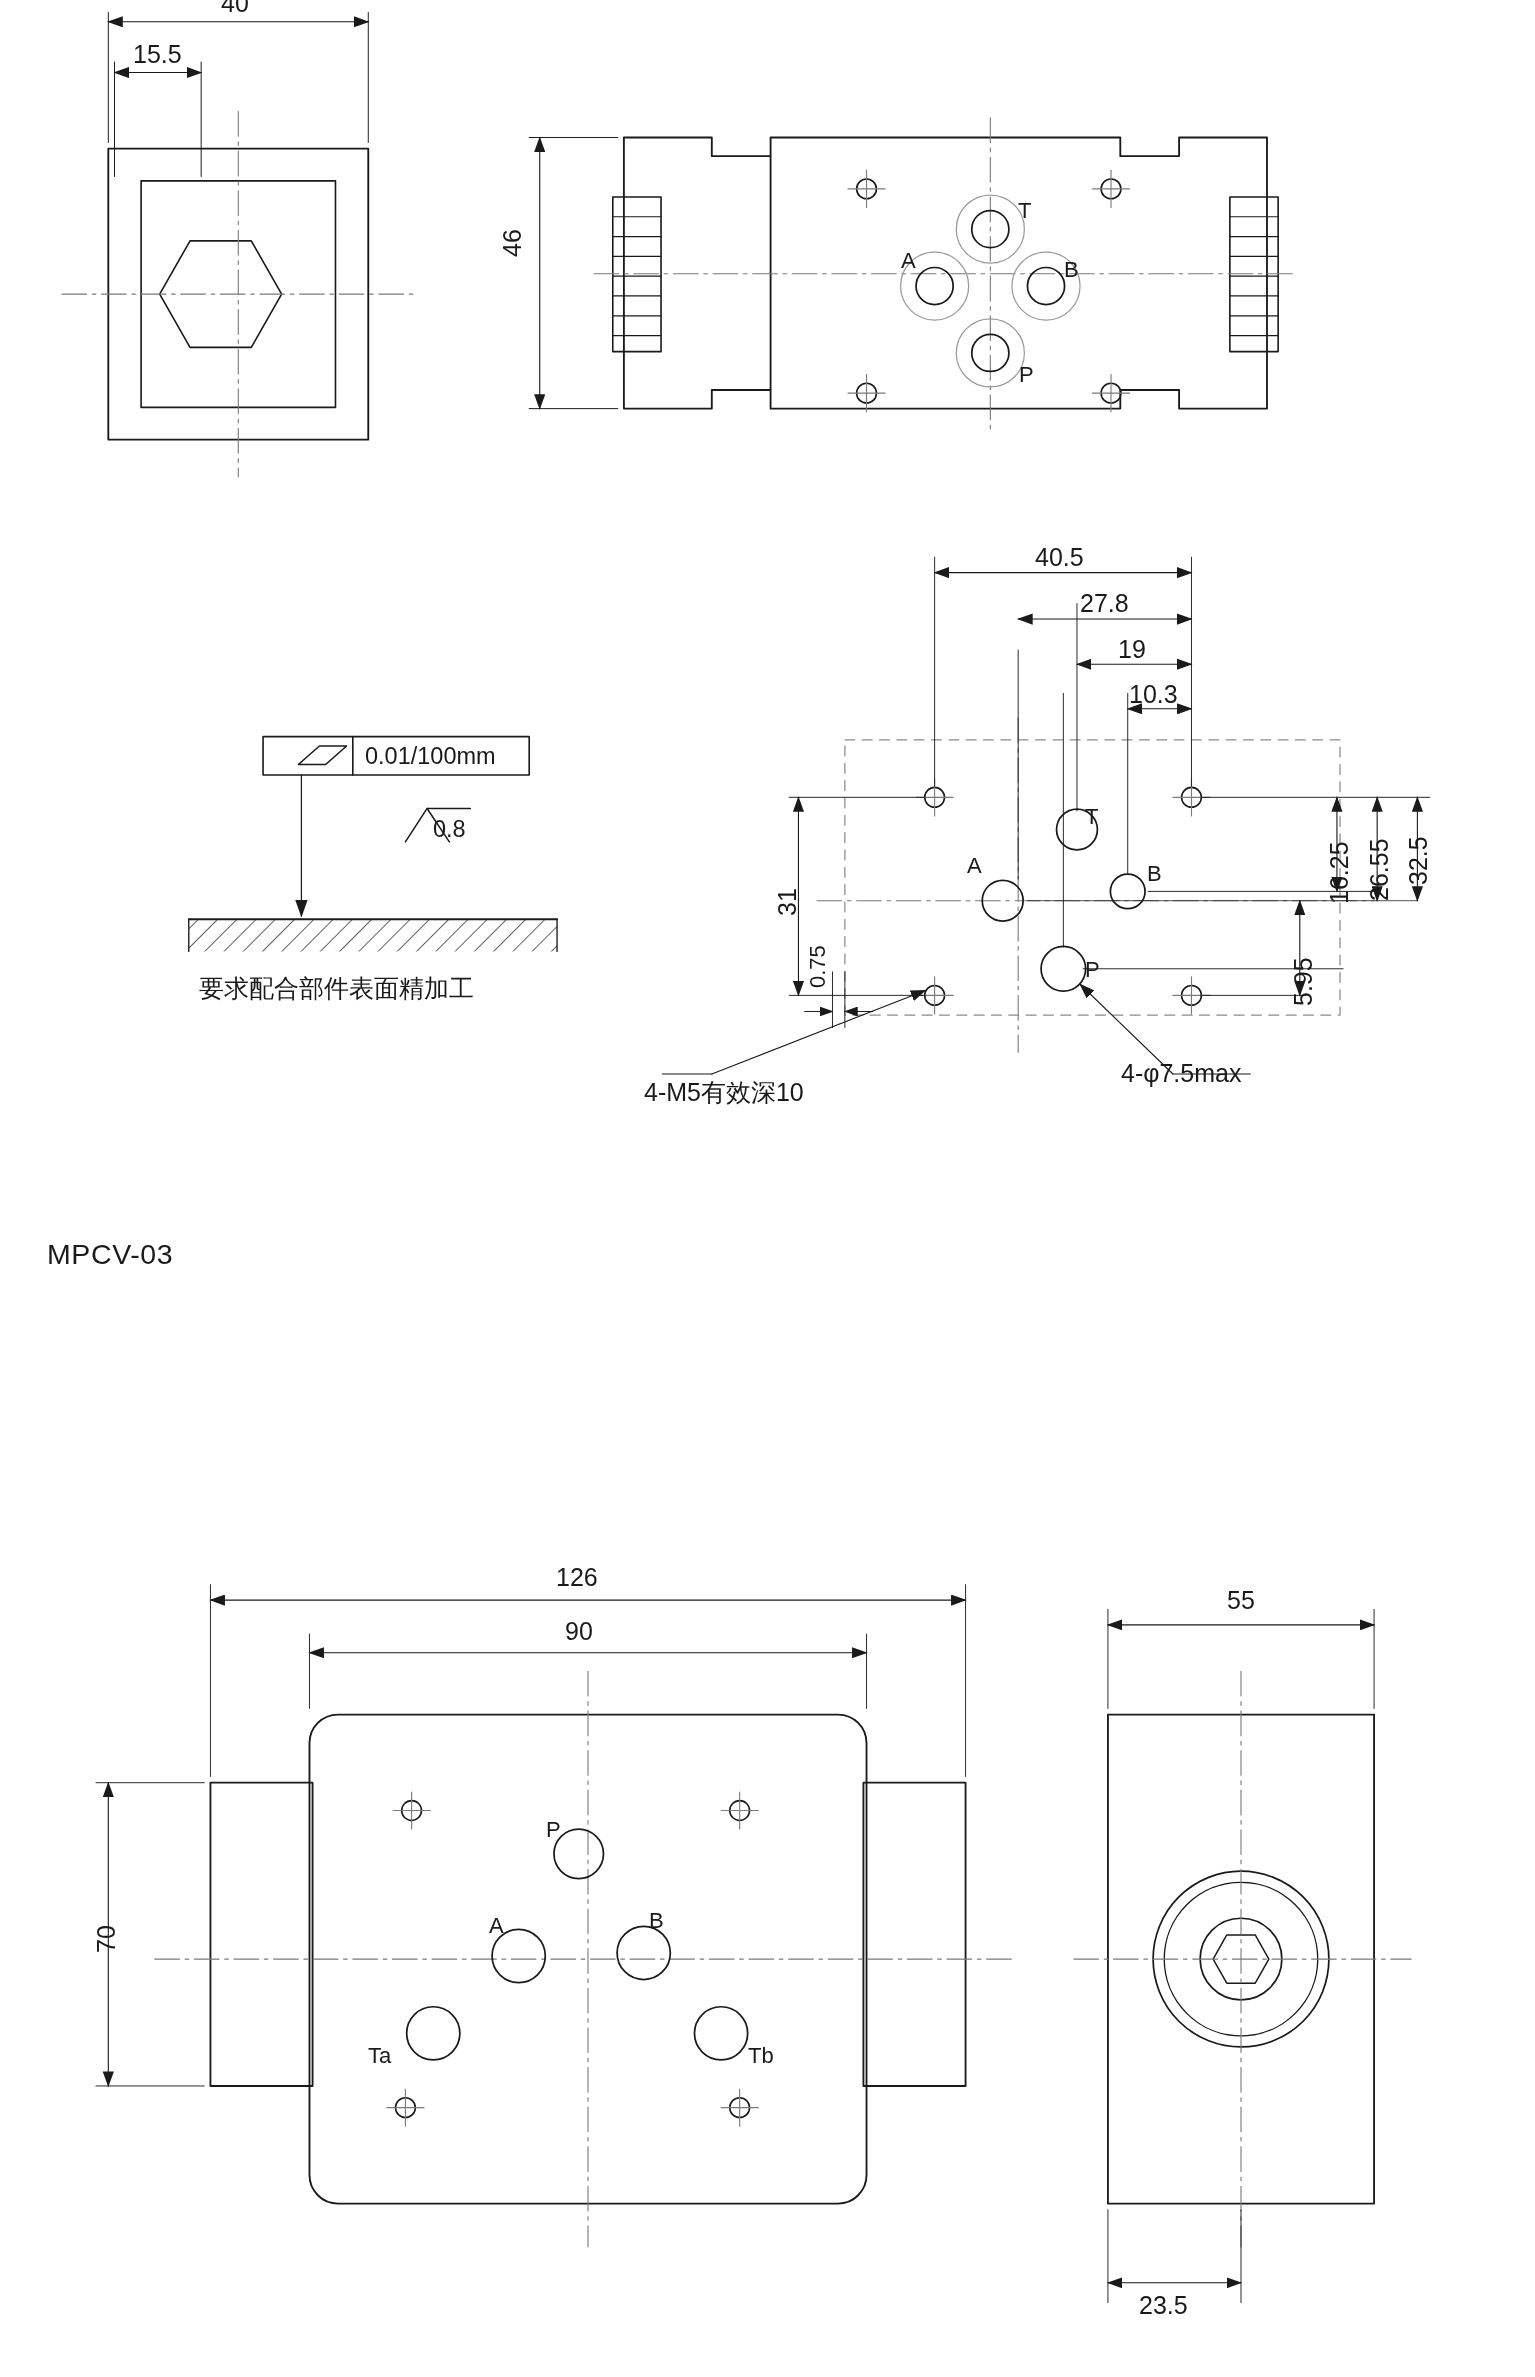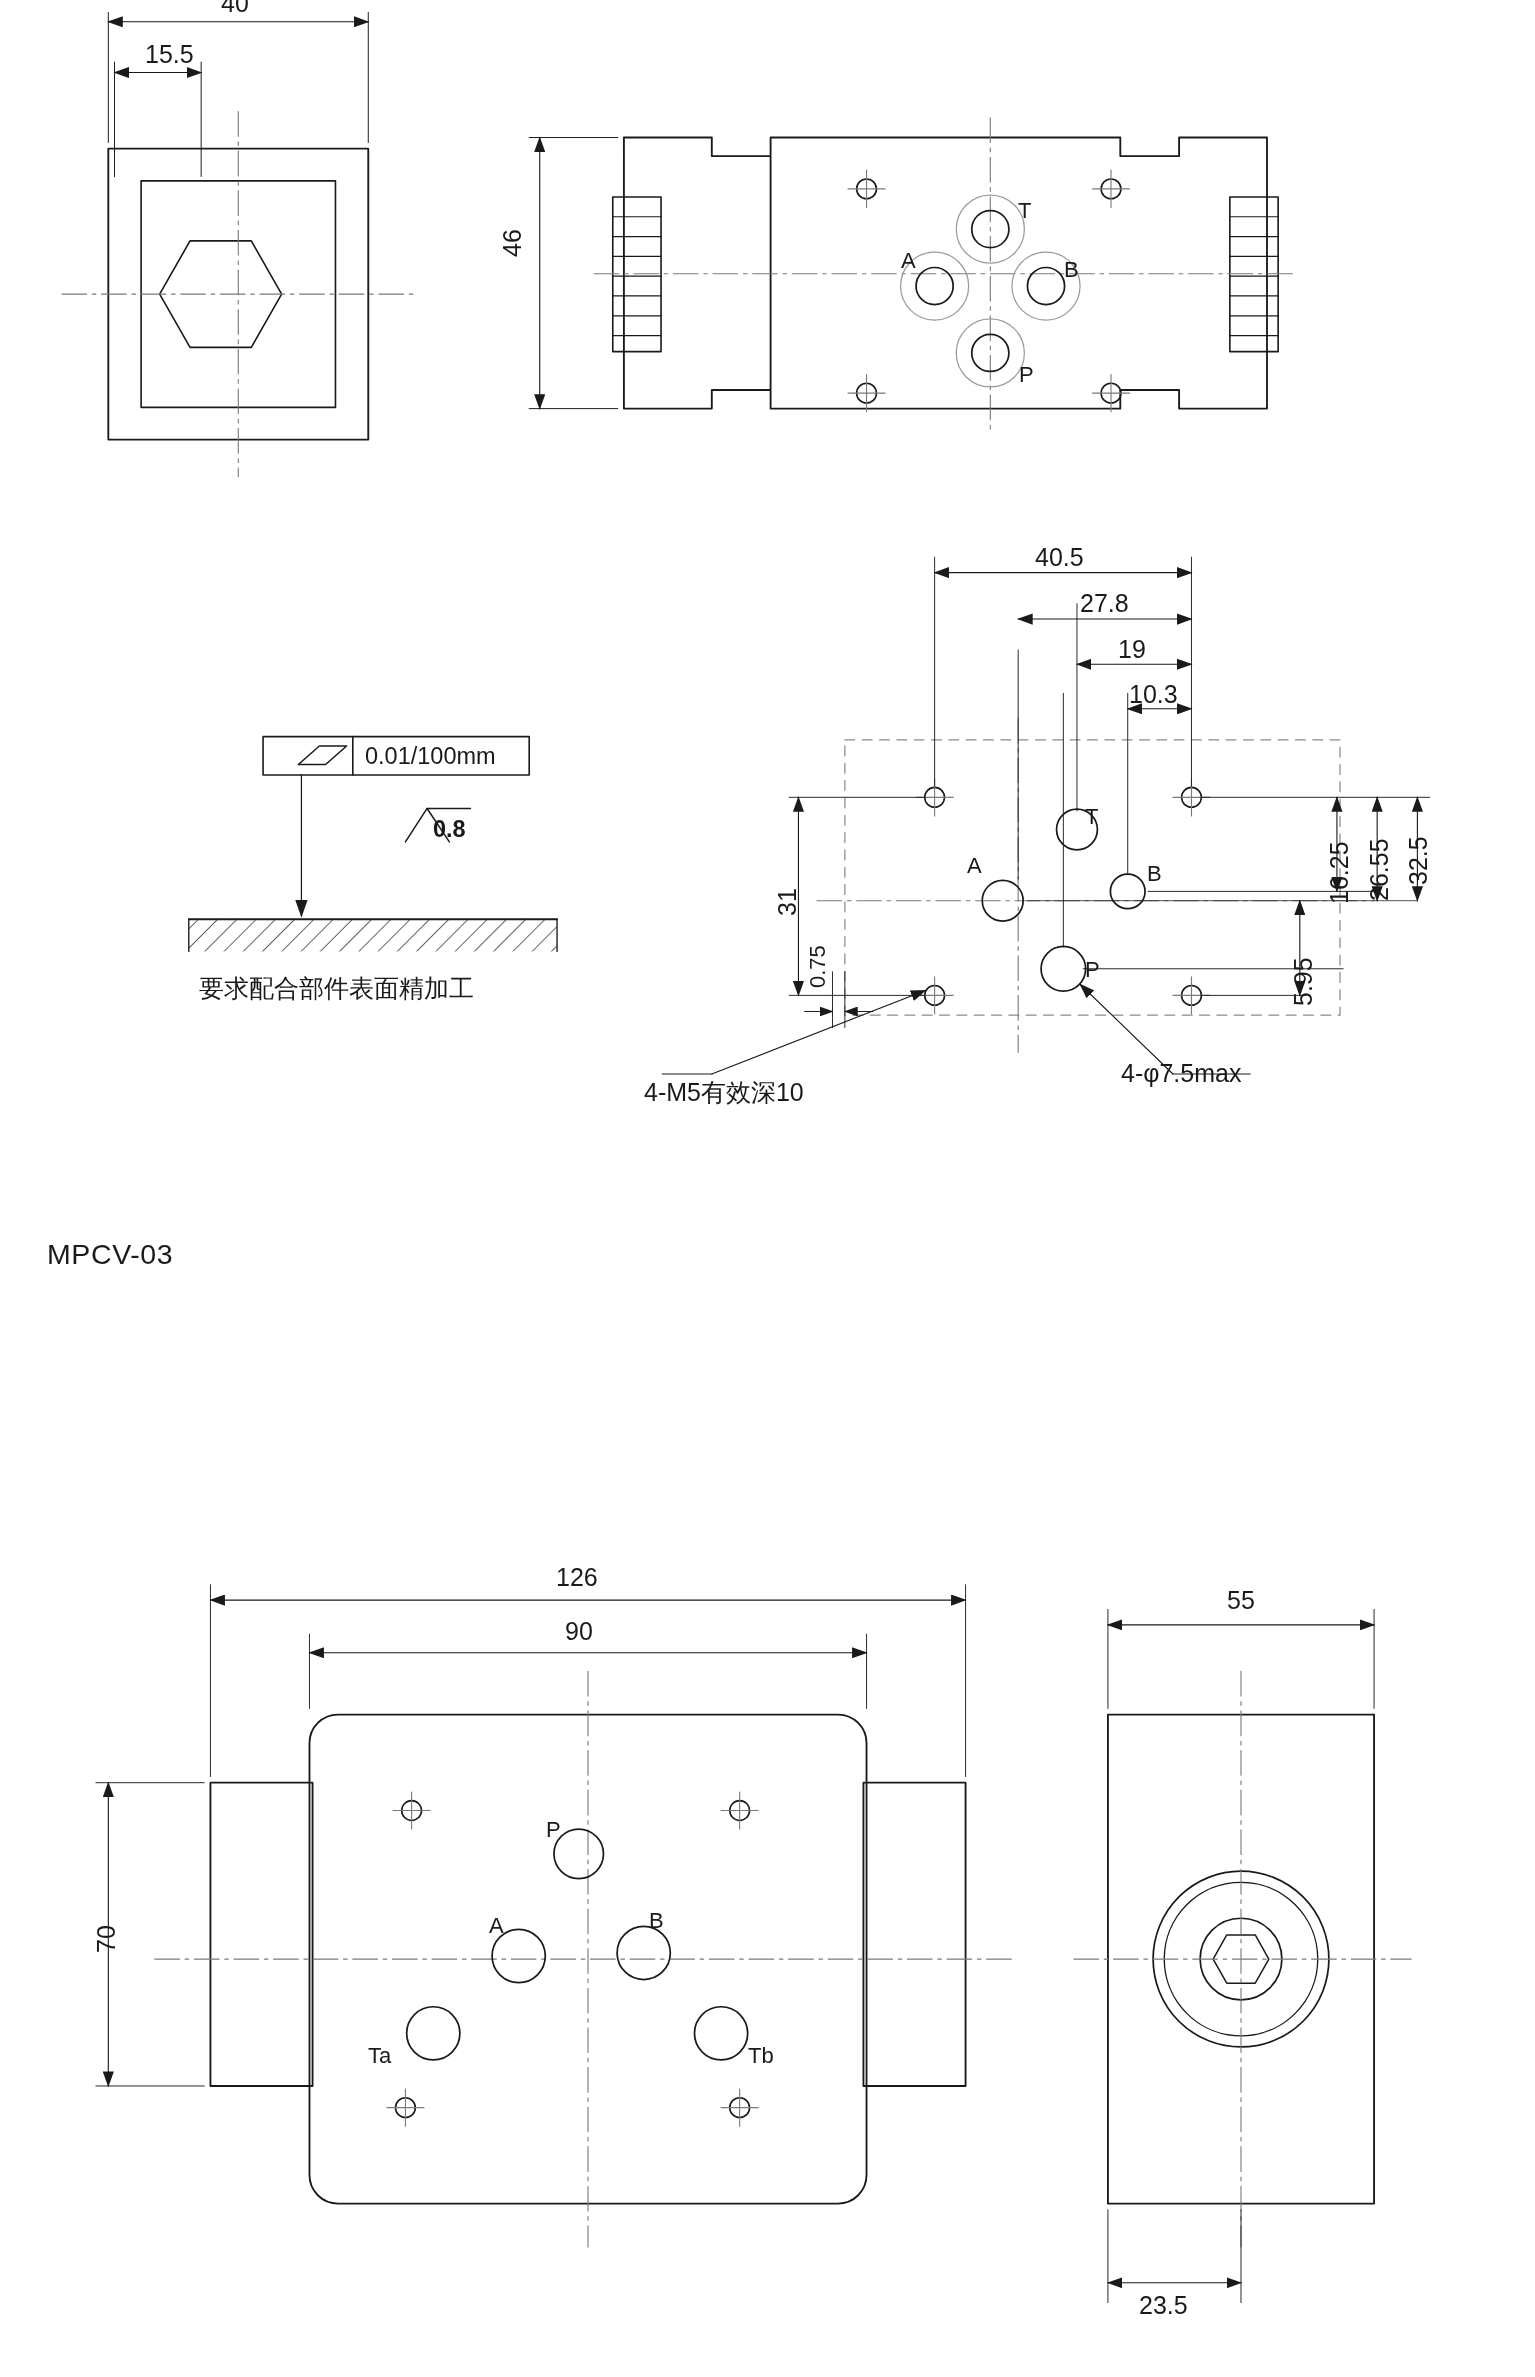--- a/index.html
+++ b/index.html
@@ -255,30 +255,30 @@
 
       <line x1="1790" y1="3570" x2="1790" y2="3720" stroke="#1a1a1a" stroke-width="1.5"></line>
       <line x1="2005" y1="3570" x2="2005" y2="3720" stroke="#1a1a1a" stroke-width="1.5"></line>
       <line x1="1790" y1="3688" x2="2005" y2="3688" stroke-width="1.8" marker-start="url(#arS)" marker-end="url(#ar)"></line>
     </g>
 
   </g>
 </svg>
 
 <div class="lbl" style="left:221px;top:-11px;font-size:25px;">40</div>
-<div class="lbl" style="left:133px;top:40px;font-size:25px;margin-left:12px;">15.5</div>
+<div class="lbl" style="left:133px;top:40px;font-size:25px;">15.5</div>
 
 <div class="lbl" style="left:498px;top:257px;font-size:25px;transform:rotate(-90deg);transform-origin:left top;">46</div>
 <div class="lbl" style="left:1018px;top:198px;font-size:22px;">T</div>
 <div class="lbl" style="left:901px;top:248px;font-size:22px;">A</div>
 <div class="lbl" style="left:1064px;top:257px;font-size:22px;">B</div>
 <div class="lbl" style="left:1019px;top:362px;font-size:22px;">P</div>
 
 <div class="lbl" style="left:365px;top:743px;font-size:23.5px;">0.01/100mm</div>
-<div class="lbl" style="left:433px;top:816px;font-size:23.5px;font-weight:bold;">0.8</div>
+<div class="lbl" style="left:433px;top:816px;font-size:23.5px;">0.8</div>
 <div class="lbl" style="left:199px;top:972px;font-size:25px;">要求配合部件表面精加工</div>
 
 <div class="lbl" style="left:1035px;top:543px;font-size:25px;">40.5</div>
 <div class="lbl" style="left:1080px;top:589px;font-size:25px;">27.8</div>
 <div class="lbl" style="left:1118px;top:635px;font-size:25px;">19</div>
 <div class="lbl" style="left:1129px;top:680px;font-size:25px;">10.3</div>
 
 <div class="lbl" style="left:773px;top:916px;font-size:25px;transform:rotate(-90deg);transform-origin:left top;">31</div>
 <div class="lbl" style="left:805px;top:988px;font-size:22px;transform:rotate(-90deg);transform-origin:left top;">0.75</div>
 <div class="lbl" style="left:1404px;top:885px;font-size:25px;transform:rotate(-90deg);transform-origin:left top;">32.5</div>

